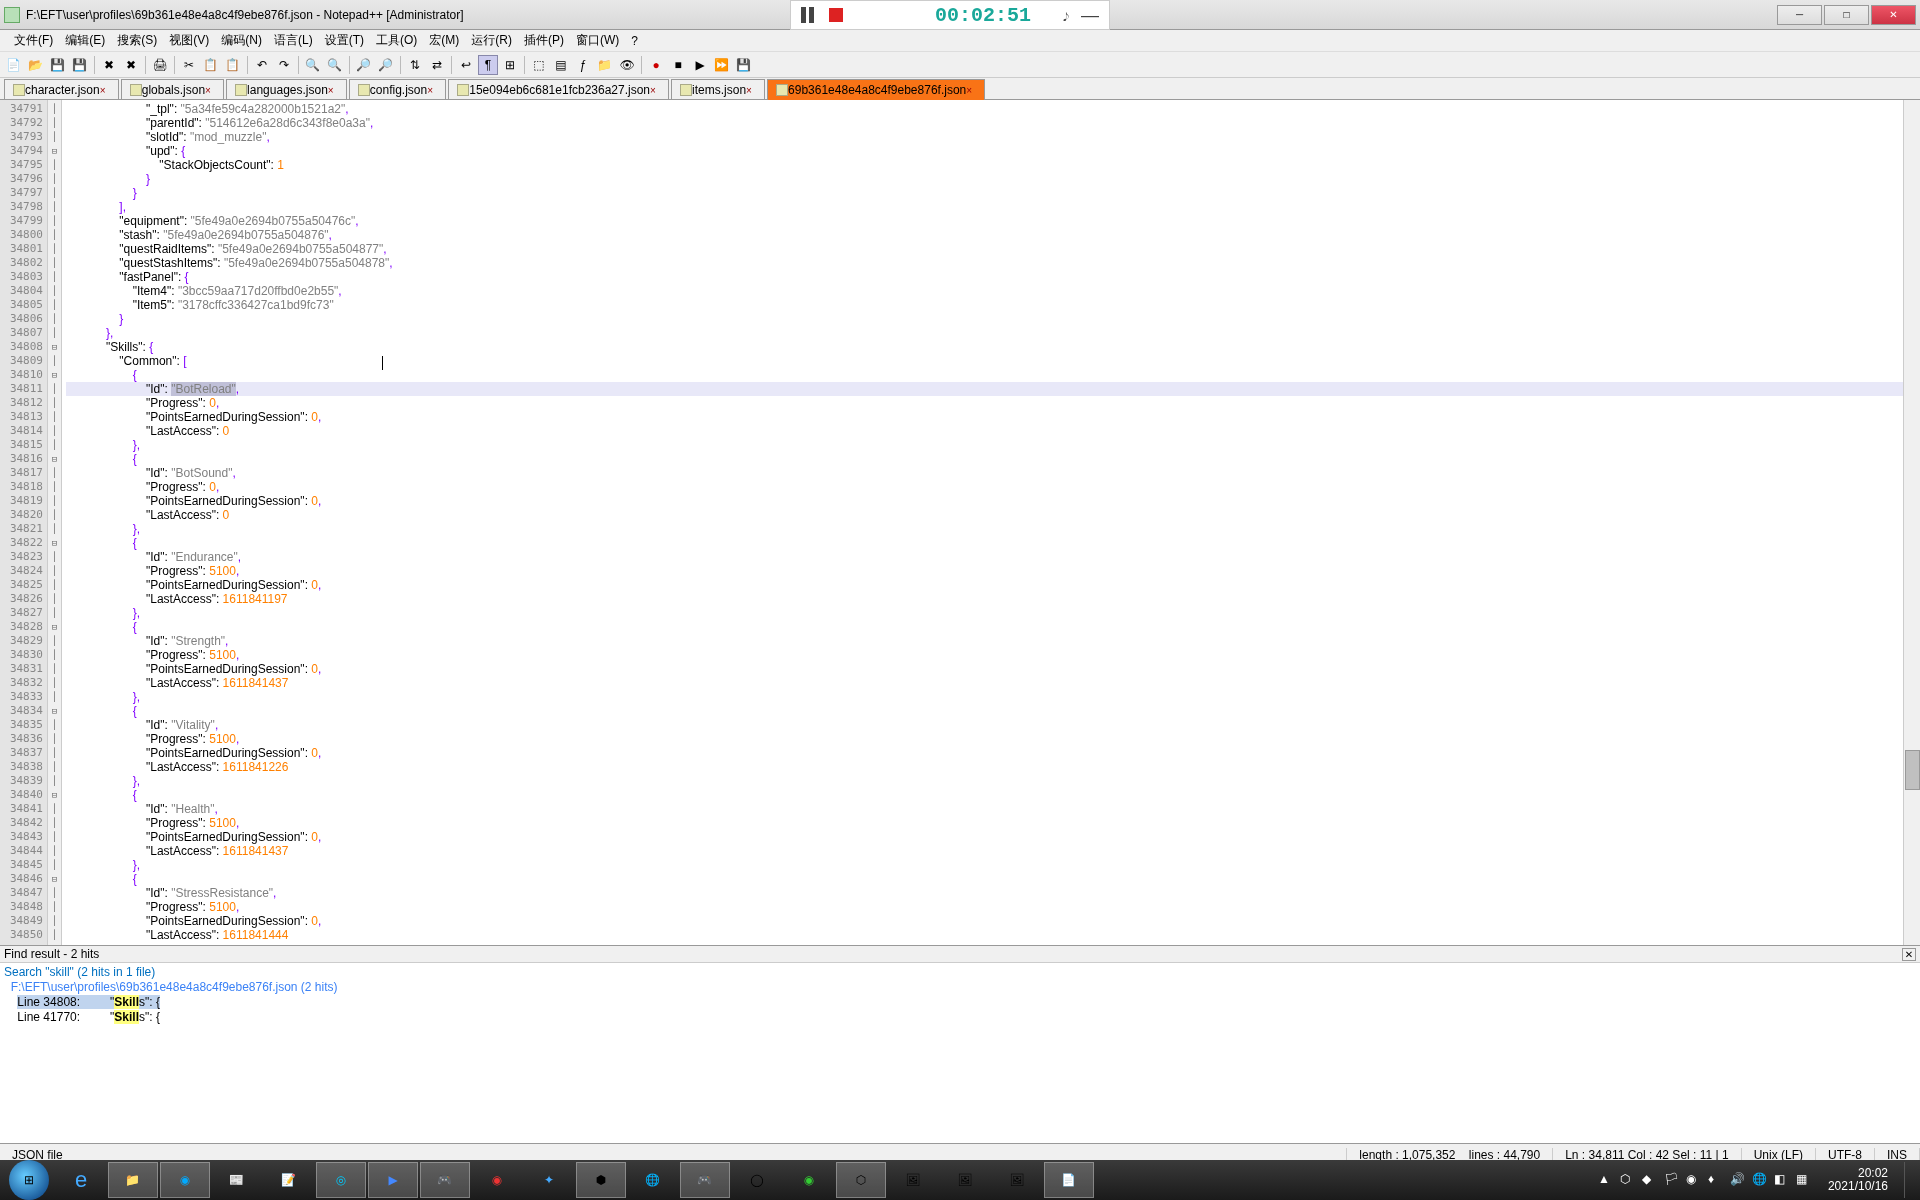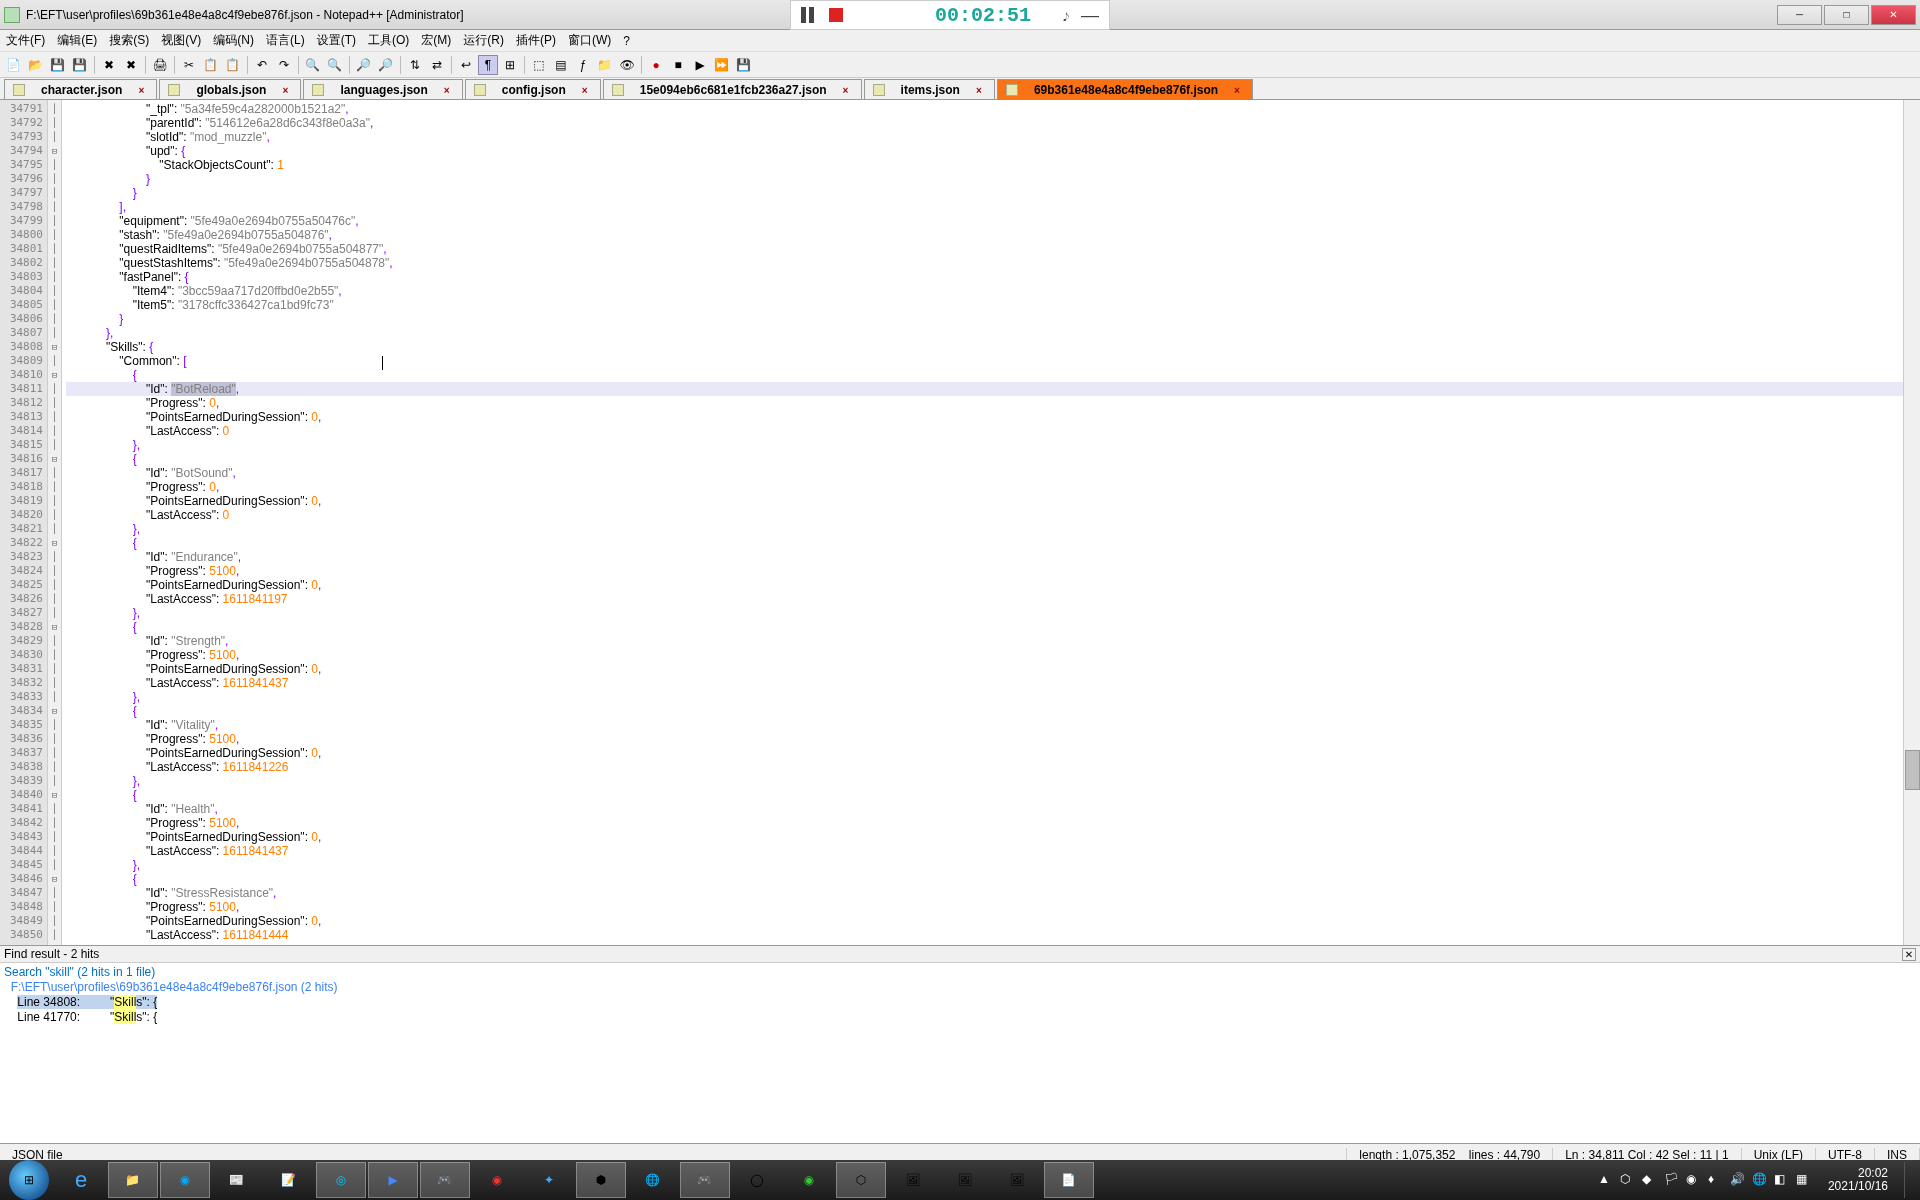--- a/index.html
+++ b/index.html
@@ -18,32 +18,32 @@
 
 .timer-overlay { position:absolute; top:0; left:790px; width:320px; height:30px; background:#fff; border:1px solid #ccc; display:flex; align-items:center; padding:0 10px; gap:12px; z-index:10; }
 .timer-pause { width:16px; height:16px; display:flex; gap:3px; }
 .timer-pause span { width:5px; height:16px; background:#444; }
 .timer-stop { width:14px; height:14px; background:#d22; }
 .timer-text { color:#1aa89a; font-size:20px; font-family:Liberation Mono, monospace; font-weight:bold; flex:1; text-align:right; padding-right:20px; }
 .timer-link { color:#444; font-size:18px; }
 .timer-min { color:#444; font-size:18px; }
 
 
-.menubar { height:22px; background:#f0f0f0; display:flex; align-items:center; padding:0 0; border-bottom:1px solid #ddd; }
+.menubar { height:22px; background:#f0f0f0; display:flex; align-items:center; padding:0 8px; border-bottom:1px solid #ddd; }
 .menubar span { padding:0 6px; cursor:default; }
 
 
 .toolbar { height:26px; background:#f0f0f0; display:flex; align-items:center; padding:0 4px; border-bottom:1px solid #ccc; gap:2px; }
 .tb-btn { width:20px; height:20px; border:1px solid transparent; display:flex; align-items:center; justify-content:center; font-size:12px; }
 .tb-sep { width:1px; height:18px; background:#bbb; margin:0 2px; }
 .tb-btn.active { background:#cce; border-color:#88a; }
 
 
 .tabbar { height:22px; background:#f0f0f0; display:flex; align-items:flex-end; padding:0 4px; border-bottom:1px solid #999; }
-.tab { height:20px; padding:0 8px; background:#f0f0f0; border:1px solid #999; border-bottom:none; margin-right:2px; display:flex; align-items:center; gap:16px; font-size:11px;font-weight:bold; }
+.tab { height:20px; padding:0 8px; background:#f0f0f0; border:1px solid #999; border-bottom:none; margin-right:2px; display:flex; align-items:center; gap:0; font-size:11px; }
 .tab.active { background:#f97316; height:21px; margin-bottom:-1px; }
 .tab-icon { width:12px; height:12px; background:#e8e8b0; border:1px solid #aa8; }
 .tab-close { width:10px; height:10px; font-size:10px; color:#900; }
 
 
 .editor { height:845px; background:#fff; display:flex; position:relative; }
 .gutter { width:48px; background:#e4e4e4; border-right:1px solid #ccc; font-family:Consolas,monospace; font-size:11px; color:#888; text-align:right; padding-right:4px; line-height:14px; padding-top:2px; }
 .fold { width:14px; background:#f0f0f0; border-right:1px solid #ccc; font-family:monospace; font-size:9px; line-height:14px; text-align:center; color:#666; padding-top:2px; }
 .code { flex:1; font-family:Consolas,"Courier New",monospace; font-size:11px; line-height:14px; padding:2px 0 0 4px; white-space:pre; color:#000; overflow:hidden; position:relative; }
 .code .line { height:14px; }
@@ -55,21 +55,21 @@
 .p { color:#8000ff; }
 .scrollbar-v { width:17px; background:#f0f0f0; border-left:1px solid #ccc; position:relative; }
 .scroll-thumb { position:absolute; width:15px; left:1px; top:650px; height:40px; background:#c0c0c0; border:1px solid #999; }
 
 
 .find-header { height:18px; background:#f0f0f0; border-top:1px solid #999; border-bottom:1px solid #ccc; padding:0 4px; font-family:Consolas,monospace; font-size:11px; display:flex; align-items:center; }
 .find-header .fclose { margin-left:auto; width:14px; text-align:center; border:1px solid #999; font-size:10px; }
 .find-body { height:180px; background:#fff; font-family:Consolas,monospace; font-size:11px; line-height:15px; padding:2px 4px; }
 .find-body .srch { color:#0070c0; }
 .find-body .path { color:#3b82f6; }
-.find-body .hiword { background:#ffff80; font-weight:normal; }
+.find-body .hiword { background:#ffff80; font-weight:bold; }
 .find-body .selline { background:#c0d4ee; display:inline; }
 
 
 .statusbar { height:22px; background:#f0f0f0; border-top:1px solid #999; display:flex; align-items:center; font-size:11px; }
 .statusbar .cell { padding:0 12px; border-right:1px solid #ccc; }
 .statusbar .cell.grow { flex:1; }
 
 
 .taskbar { height:40px; background:linear-gradient(#3a3a3a,#1a1a1a); display:flex; align-items:center; padding:0 4px; position:absolute; bottom:0; left:0; right:0; }
 .task-btn { width:50px; height:36px; display:flex; align-items:center; justify-content:center; margin-right:2px; border:1px solid transparent; }

